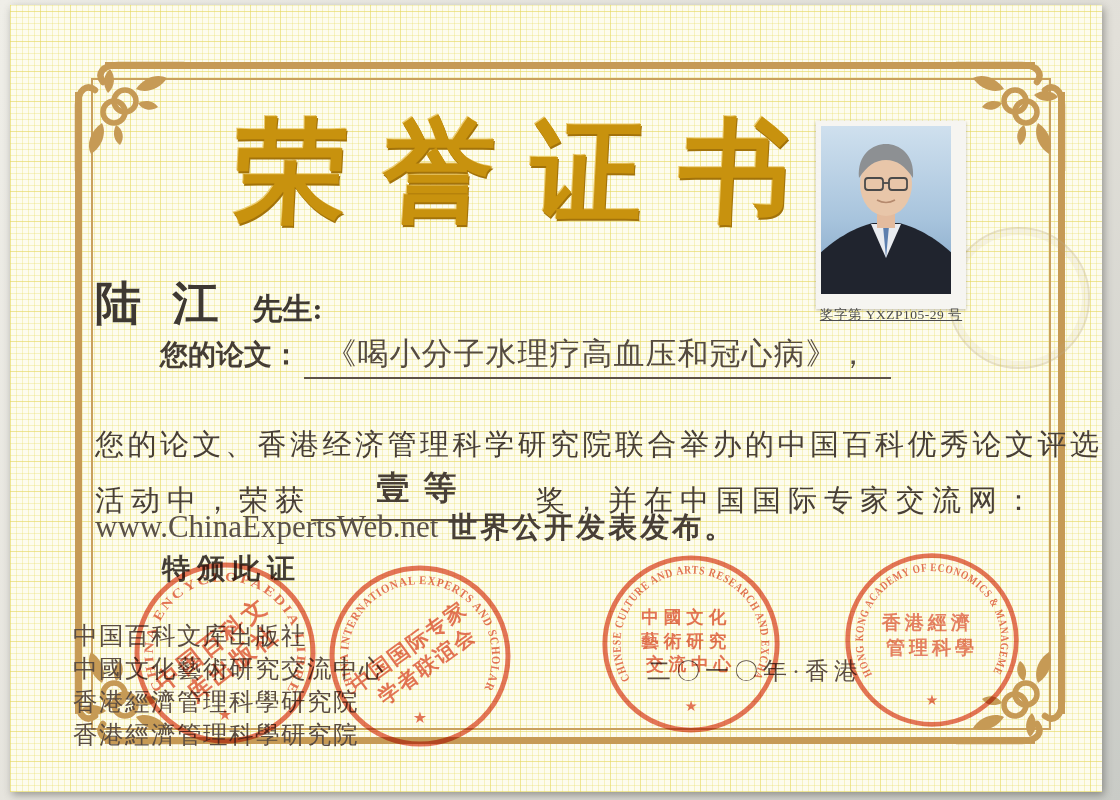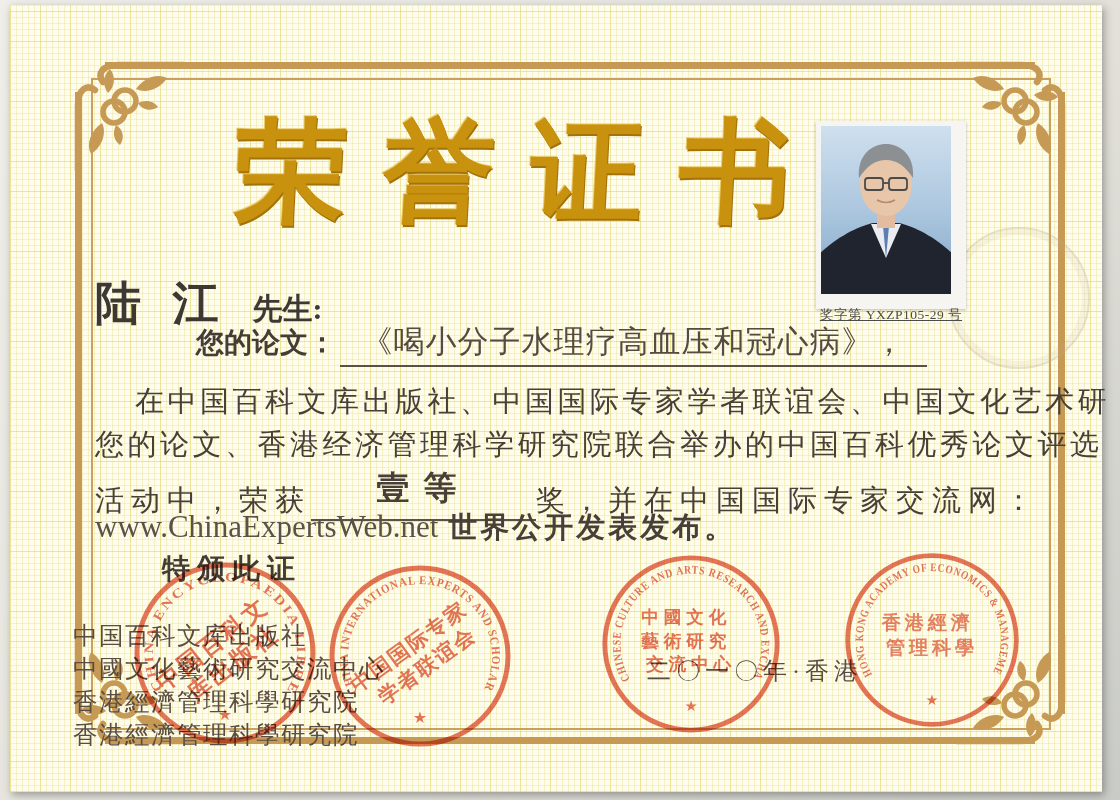--- a/index.html
+++ b/index.html
@@ -34,21 +34,21 @@
   
   .photo-frame{position:absolute;left:806px;top:116px;width:140px;height:178px;
     background:#f6f5f1;padding:5px;box-shadow:0 1px 3px rgba(80,70,50,.35);}
   .photo-caption{position:absolute;left:786px;top:301px;width:190px;text-align:center;
     font-size:13.5px;color:#4c4c4c;letter-spacing:.5px;text-decoration:underline;}
   .watermark{position:absolute;left:938px;top:222px;width:138px;height:138px;border-radius:50%;
     border:2px solid rgba(188,172,136,.35);box-shadow:inset 0 0 0 6px rgba(188,172,136,.12);}
   .name-line{position:absolute;left:85px;top:268px;white-space:nowrap;}
   .name{font-size:46px;font-weight:700;letter-spacing:10px;color:#3e3832;}
   .honorific{font-size:30px;font-weight:700;margin-left:20px;color:#3e3832;}
-  .paper-line{position:absolute;left:150px;top:316px;white-space:nowrap;padding-left:36px;}
+  .paper-line{position:absolute;left:150px;top:328px;white-space:nowrap;}
   .paper-label{font-size:28px;font-weight:700;color:#453d34;}
   .paper-title{display:inline-block;font-size:31px;letter-spacing:1px;color:#554b40;
     border-bottom:2.5px solid #5c5145;min-width:575px;text-align:center;padding:0 6px 2px 6px;}
   .body-line{position:absolute;left:85px;width:960px;font-size:29px;letter-spacing:3.5px;
     white-space:nowrap;color:#483f36;}
   .bl-1{top:377px;padding-left:40px;}
   .bl-2{top:420px;}
   .bl-3{top:461px;letter-spacing:7px;}
   .bl-4{top:503px;letter-spacing:2px;}
   .award{display:inline-block;width:225px;text-align:center;font-size:33px;font-weight:700;
@@ -176,21 +176,20 @@
   <div class="name-line">
     <span class="name">陆 江</span>
     <span class="honorific">先生:</span>
   </div>
 
   <div class="paper-line">
     <span class="paper-label">您的论文：</span>
     <span class="paper-title">《喝小分子水理疗高血压和冠心病》，</span>
   </div>
 
-  <div class="body-line bl-1">在中国百科文库出版社、中国国际专家学者联谊会、中国文化艺术研</div>
   <div class="body-line bl-2">您的论文、香港经济管理科学研究院联合举办的中国百科优秀论文评选</div>
   <div class="body-line bl-3">
     <span>活动中，荣获</span><span class="award">壹等</span><span>奖，并在中国国际专家交流网：</span>
   </div>
   <div class="body-line bl-4">
     <span class="url">www.ChinaExpertsWeb.net</span><span class="publish-suffix">世界公开发表发布。</span>
   </div>
 
   <div class="issue-note">特颁此证</div>
 

